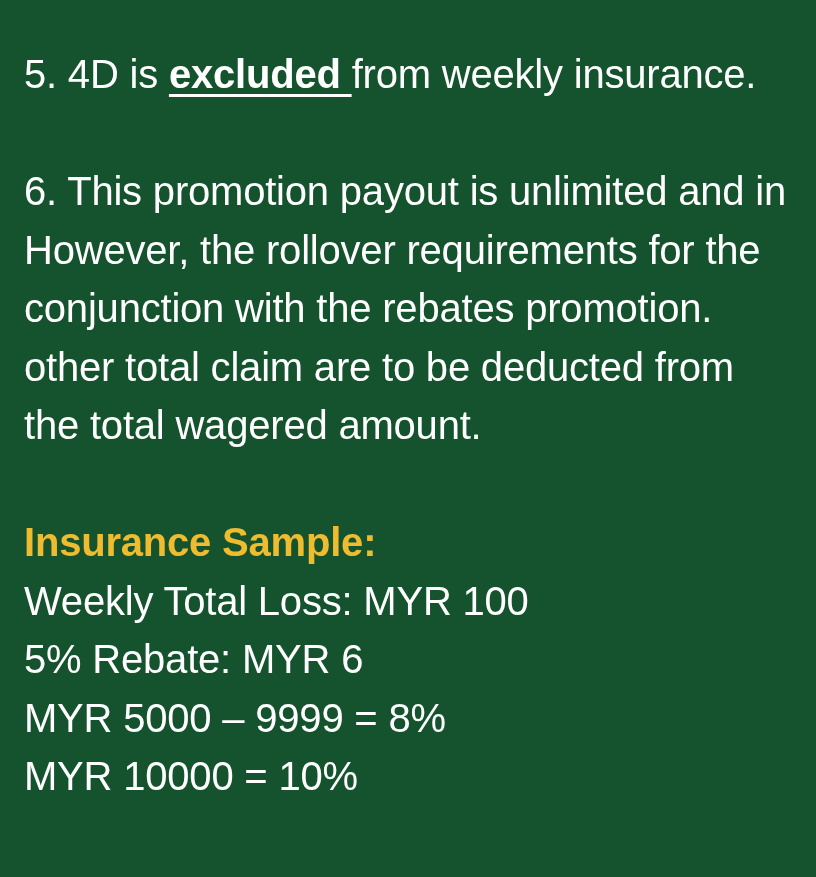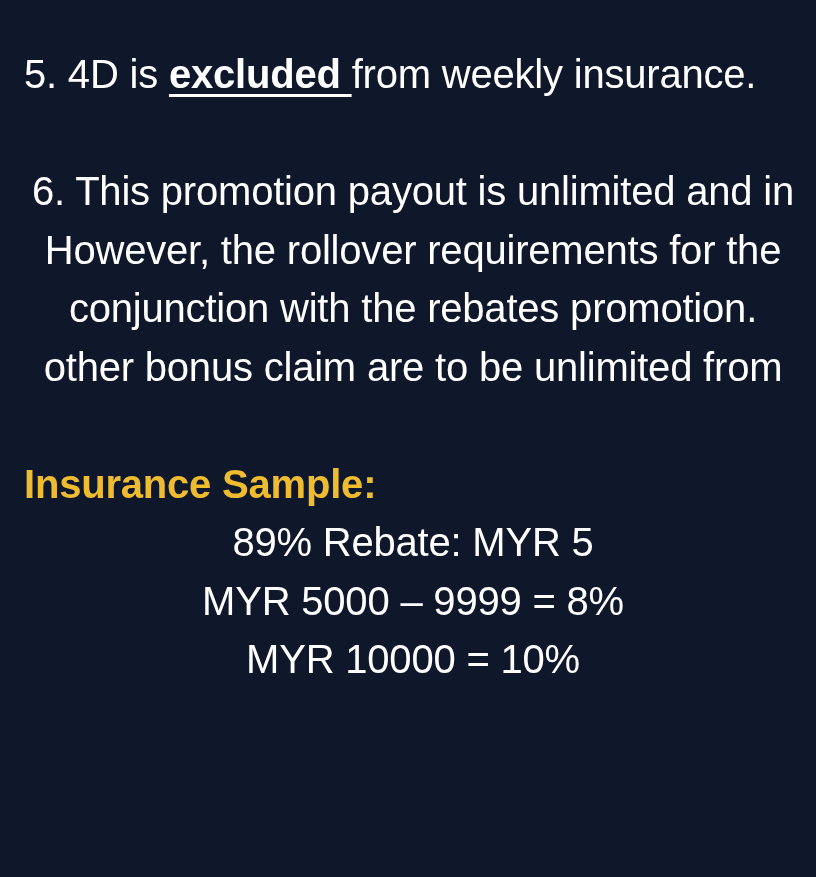--- a/index.html
+++ b/index.html
@@ -4,42 +4,41 @@
 <style>
   html, body {
     margin: 0;
     padding: 0;
     background: #000000;
   }
   .page {
     position: relative;
     width: 816px;
     height: 877px;
-    background: #0f172a;
+    background: #14532d;
     overflow: hidden;
     box-sizing: border-box;
     padding: 45px 14px 0 24px;
     font-family: "Liberation Sans", sans-serif;
     font-size: 40px;
     line-height: 58.5px;
     font-weight: 400;
     color: #ffffff;
     letter-spacing: -0.2px;
   }
   .block {
     margin: 0 0 58.5px 0;
     padding: 0;
   }
   .block:last-child {
     margin-bottom: 0;
     margin-top: 36px;
   }
   .text-line {
     white-space: nowrap;
-    text-align: center;
   }
   .em-underline {
     font-weight: 700;
     text-decoration: underline;
     text-decoration-thickness: 3px;
     text-underline-offset: 6px;
     white-space: pre;
   }
   .sample-heading {
     font-weight: 700;
@@ -53,23 +52,25 @@
 <div class="page">
 
   <p class="block">
     <span>5. 4D is </span><span class="em-underline">excluded </span><span>from weekly insurance.</span>
   </p>
 
   <div class="block">
     <div class="text-line">6. This promotion payout is unlimited and in</div>
     <div class="text-line">However, the rollover requirements for the</div>
     <div class="text-line">conjunction with the rebates promotion.</div>
-    <div class="text-line">other bonus claim are to be unlimited from</div>
+    <div class="text-line">other total claim are to be deducted from</div>
+    <div class="text-line">the total wagered amount.</div>
   </div>
 
   <div class="block">
     <div class="sample-heading">Insurance Sample:</div>
-    <div class="text-line">89% Rebate: MYR 5</div>
+    <div class="text-line">Weekly Total Loss: MYR 100</div>
+    <div class="text-line">5% Rebate: MYR 6</div>
     <div class="text-line">MYR 5000 – 9999 = 8%</div>
     <div class="text-line">MYR 10000 = 10%</div>
   </div>
 
 </div>
 
 </body></html>

